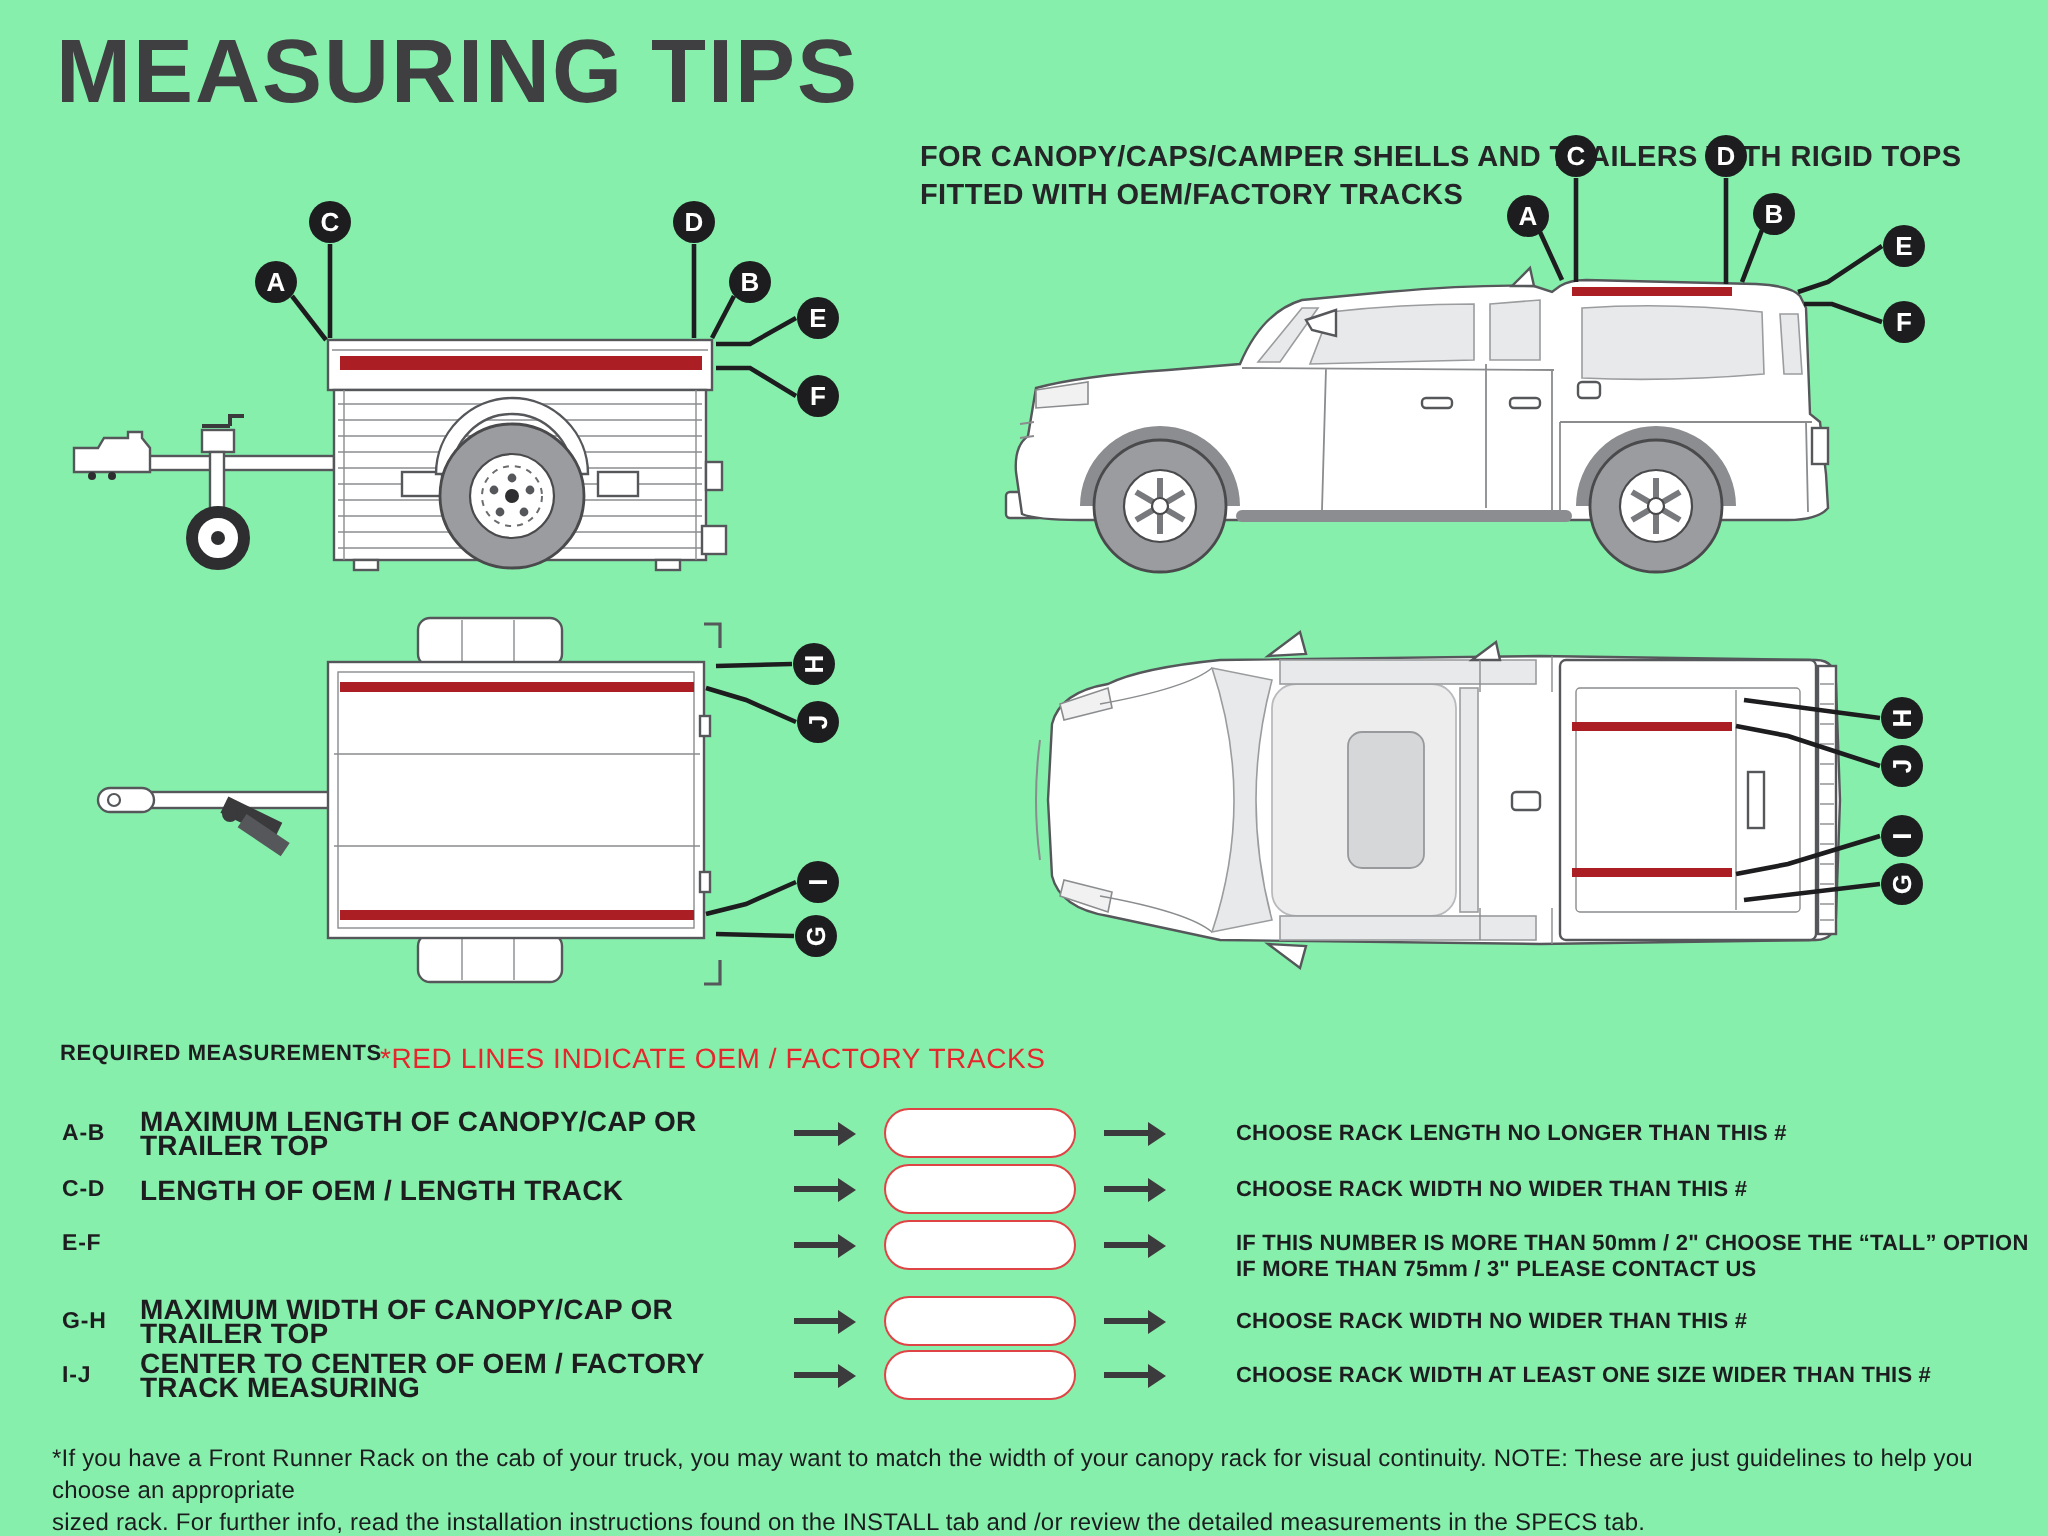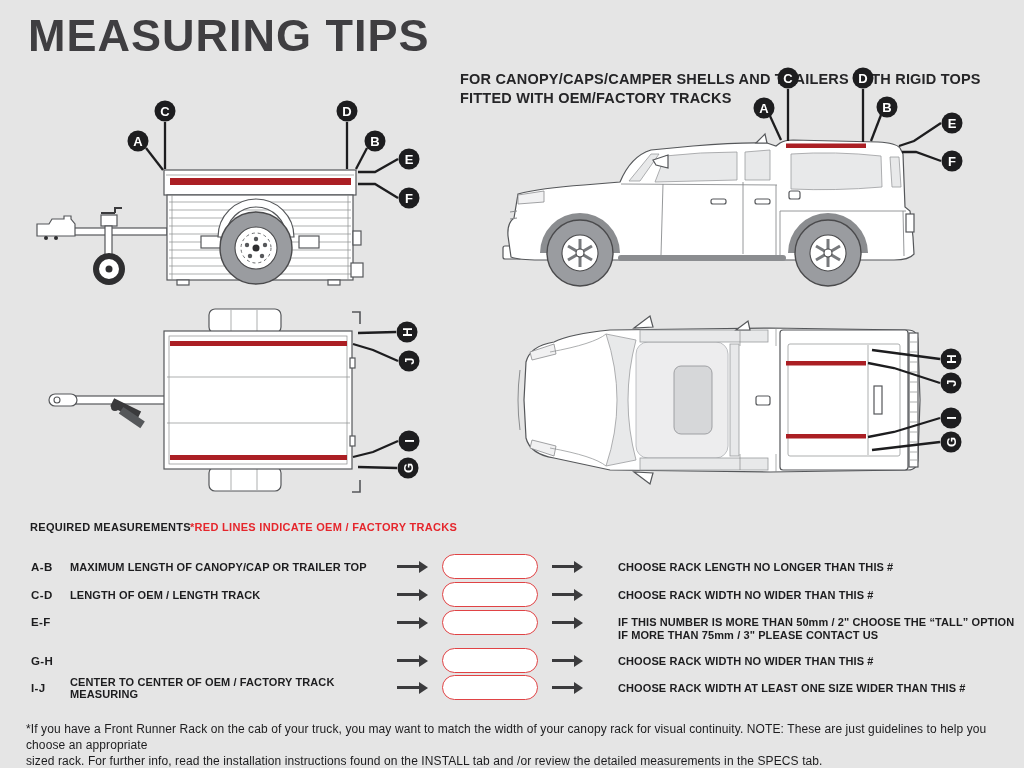--- a/index.html
+++ b/index.html
@@ -1,42 +1,42 @@
 <!DOCTYPE html>
 <html><head>
 <meta charset="utf-8">
 <style>
   html,body{margin:0;padding:0;background:#fff;}
-  #stage{position:relative;width:1024px;height:768px;background:#e5e5e5;overflow:hidden;
+  #stage{position:relative;width:1024px;height:768px;background:#86efac;overflow:hidden;
          font-family:"Liberation Sans",sans-serif;color:#1d1d1f;}
   .abs{position:absolute;}
   
   #title{left:28px;top:10px;font-size:45px;font-weight:bold;letter-spacing:1px;color:#3f3e41;}
   #subtitle{left:460px;top:22px;width:560px;font-size:14.5px;font-weight:bold;line-height:1.3;
             color:#252527;white-space:pre-line;letter-spacing:0.2px;margin-top:48px;}
   
   svg{display:block;}
   .ln{stroke:#55575a;stroke-width:1.2;fill:#fff;}
   .thin{stroke:#8a8c8e;stroke-width:0.7;fill:none;}
   .glass{fill:#e8e9ea;stroke:#9a9c9e;stroke-width:0.8;}
   .gray{fill:#8b8d90;stroke:none;}
   .tire{fill:#9a9ca0;stroke:#4a4a4c;stroke-width:1.4;}
   .rim{fill:#fff;stroke:#4a4a4c;stroke-width:1.1;}
   .leader{stroke:#1d1d1f;stroke-width:2.3;fill:none;}
   .badge-c{fill:#1d1d1f;}
   .badge-t{fill:#fff;font-family:"Liberation Sans",sans-serif;font-size:13px;font-weight:bold;
            text-anchor:middle;}
   
   #m-head{left:30px;top:521px;font-size:11px;font-weight:bold;letter-spacing:0.3px;}
-  #m-note{left:190px;top:521px;font-size:11px;font-weight:bold;letter-spacing:0.3px;color:#e5262c;}
+  #m-note{left:190px;top:521px;font-size:14px;font-weight:normal;letter-spacing:0.3px;color:#e5262c;}
   .mrow{position:absolute;left:0;width:872px;height:25px;}
   .mkey{position:absolute;left:31px;top:50%;transform:translateY(-50%);
         font-size:11.5px;font-weight:bold;letter-spacing:0.4px;}
   .mdesc{position:absolute;left:70px;width:325px;top:50%;transform:translateY(-50%);
-         font-size:11px;font-weight:bold;letter-spacing:0.1px;line-height:12.5px;white-space:pre-line;}
+         font-size:14px;font-weight:bold;letter-spacing:0.1px;line-height:12.5px;white-space:pre-line;}
   .minstr{position:absolute;left:590px;width:420px;top:50%;transform:translateY(-50%);
           font-size:11px;font-weight:bold;letter-spacing:0.1px;line-height:12.5px;white-space:pre-line;margin-left:28px;}
   .tall .mdesc,.tall .minstr{top:6px;transform:none;}
   .pill{position:absolute;left:442px;top:0;width:94px;height:23px;border:1.6px solid #e04345;
         border-radius:13px;background:#fff;}
   .arrow{position:absolute;top:50%;width:22px;height:3px;background:#3b3b3d;margin-top:-1.5px;}
   .arrow::after{content:"";position:absolute;right:-9px;top:-4.5px;border-left:9px solid #3b3b3d;
         border-top:6px solid transparent;border-bottom:6px solid transparent;}
   .arr1{left:397px;} .arr2{left:552px;}
   
@@ -344,20 +344,21 @@
     <span class="mkey" style="top:12px">E-F</span>
     <span class="arrow arr1"></span>
     <div class="pill"></div>
     <span class="arrow arr2"></span>
     <div class="minstr">IF THIS NUMBER IS MORE THAN 50mm / 2" CHOOSE THE “TALL” OPTION
 IF MORE THAN 75mm / 3" PLEASE CONTACT US</div>
   </div>
 
   <div class="mrow" style="top:648px">
     <span class="mkey">G-H</span>
+    <div class="mdesc">MAXIMUM  WIDTH OF CANOPY/CAP OR TRAILER TOP</div>
     <span class="arrow arr1"></span>
     <div class="pill"></div>
     <span class="arrow arr2"></span>
     <div class="minstr">CHOOSE RACK WIDTH NO WIDER THAN THIS #</div>
   </div>
 
   <div class="mrow" style="top:675px">
     <span class="mkey">I-J</span>
     <div class="mdesc">CENTER TO CENTER OF OEM / FACTORY TRACK MEASURING</div>
     <span class="arrow arr1"></span>

